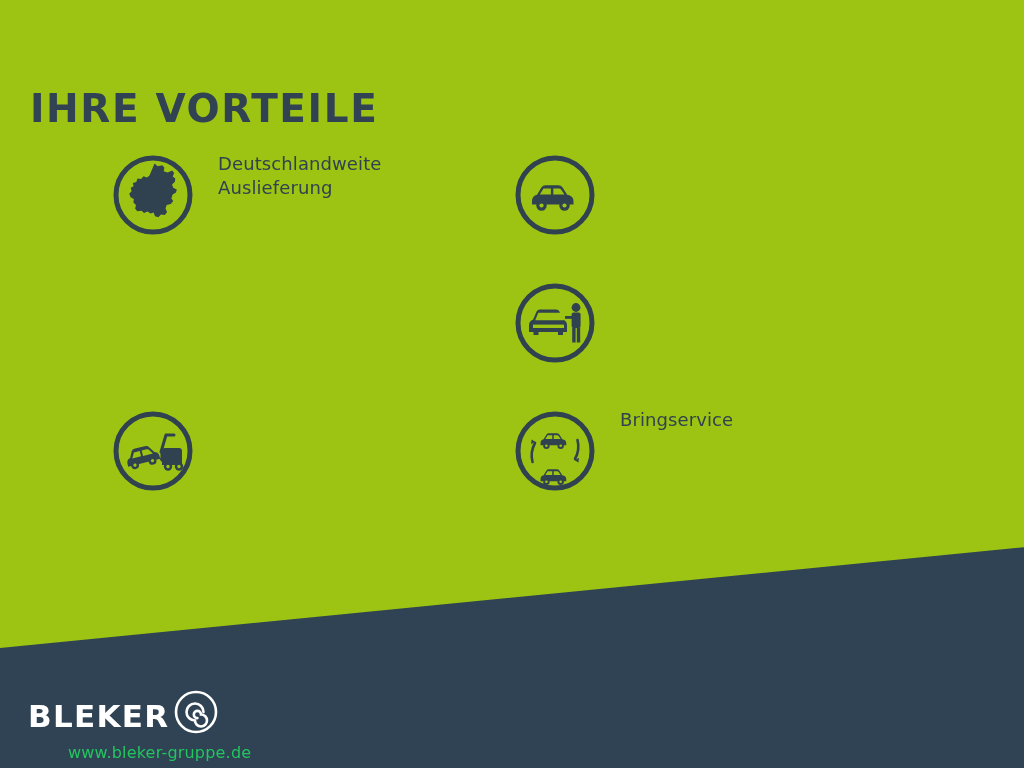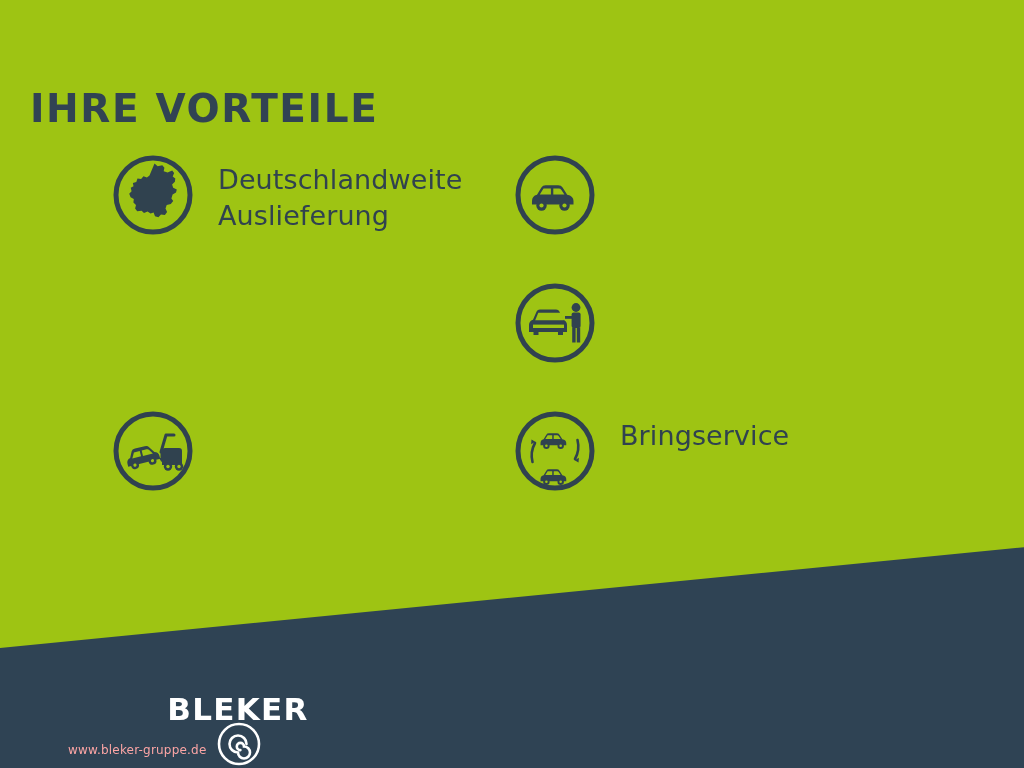--- a/index.html
+++ b/index.html
@@ -74,41 +74,39 @@
     height: 86px;
     position: relative;
   }
   .feature-item .icon-wrap svg {
     display: block;
     width: 86px;
     height: 86px;
   }
   .feature-label {
     margin-left: 22px;
-    margin-top: 10px;
-    font-size: 27px;
+    font-size: 18px;
     line-height: 1.33;
     color: #30424f;
     white-space: pre-line;
     letter-spacing: 0.1px;
   }
 
   
   .footer-logo {
     position: absolute;
     left: 28px;
     top: 694px;
     width: 420px;
     height: 72px;
   }
   .logo-row {
     display: flex;
     align-items: center;
     height: 44px;
-    flex-direction: column;
   }
   .logo-bleker {
     font-size: 31px;
     font-weight: bold;
     letter-spacing: 1.3px;
     color: #ffffff;
     line-height: 1;
   }
   .logo-mark {
     width: 46px;
@@ -122,22 +120,22 @@
     font-size: 31px;
     font-weight: normal;
     letter-spacing: 0.8px;
     color: #ffffff;
     line-height: 1;
     margin-left: -4px;
   }
   .logo-url {
     margin-top: 5px;
     margin-left: 40px;
-    font-size: 12px;
-    color: #fca5a5;
+    font-size: 16px;
+    color: #22c55e;
     letter-spacing: 0.2px;
   }
 </style>
 </head>
 <body>
 
 <div class="slide">
 
   <div class="green-panel"></div>
 
@@ -263,18 +261,17 @@
 
   <div class="footer-logo">
     <div class="logo-row">
       <span class="logo-bleker">BLEKER</span>
       <span class="logo-mark">
         <svg viewBox="0 0 46 46" xmlns="http://www.w3.org/2000/svg">
           <circle cx="23" cy="23" r="20" fill="none" stroke="#ffffff" stroke-width="2.6"></circle>
           <path d="M30.5 23 a8.5 8.5 0 1 0 -8.5 8.5 a6 6 0 1 0 6 -6 a3.6 3.6 0 1 0 -3.6 3.6" fill="none" stroke="#ffffff" stroke-width="2.6" stroke-linecap="round"></path>
         </svg>
       </span>
-      <span class="logo-gruppe">GRUPPE</span>
     </div>
     <div class="logo-url">www.bleker-gruppe.de</div>
   </div>
 
 </div>
 
 </body></html>

